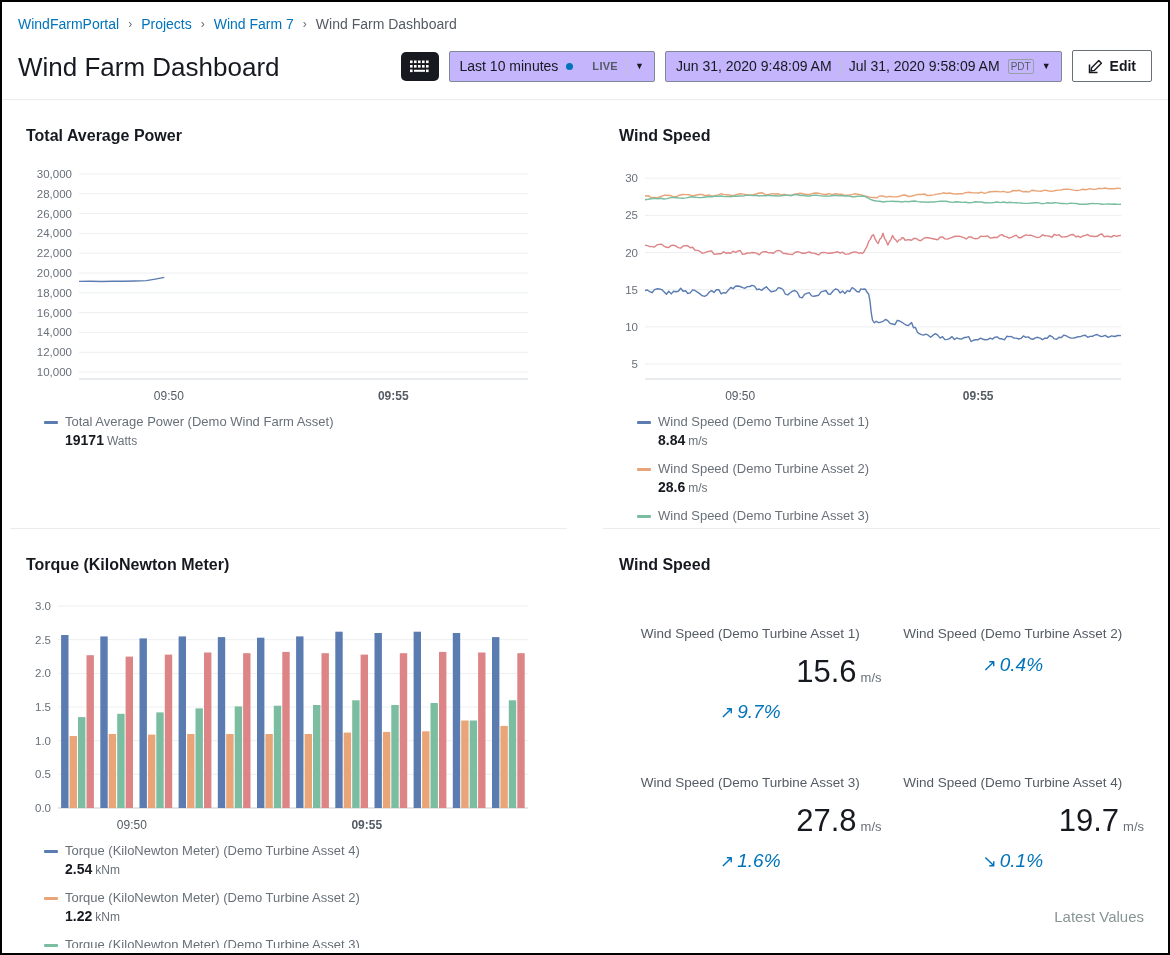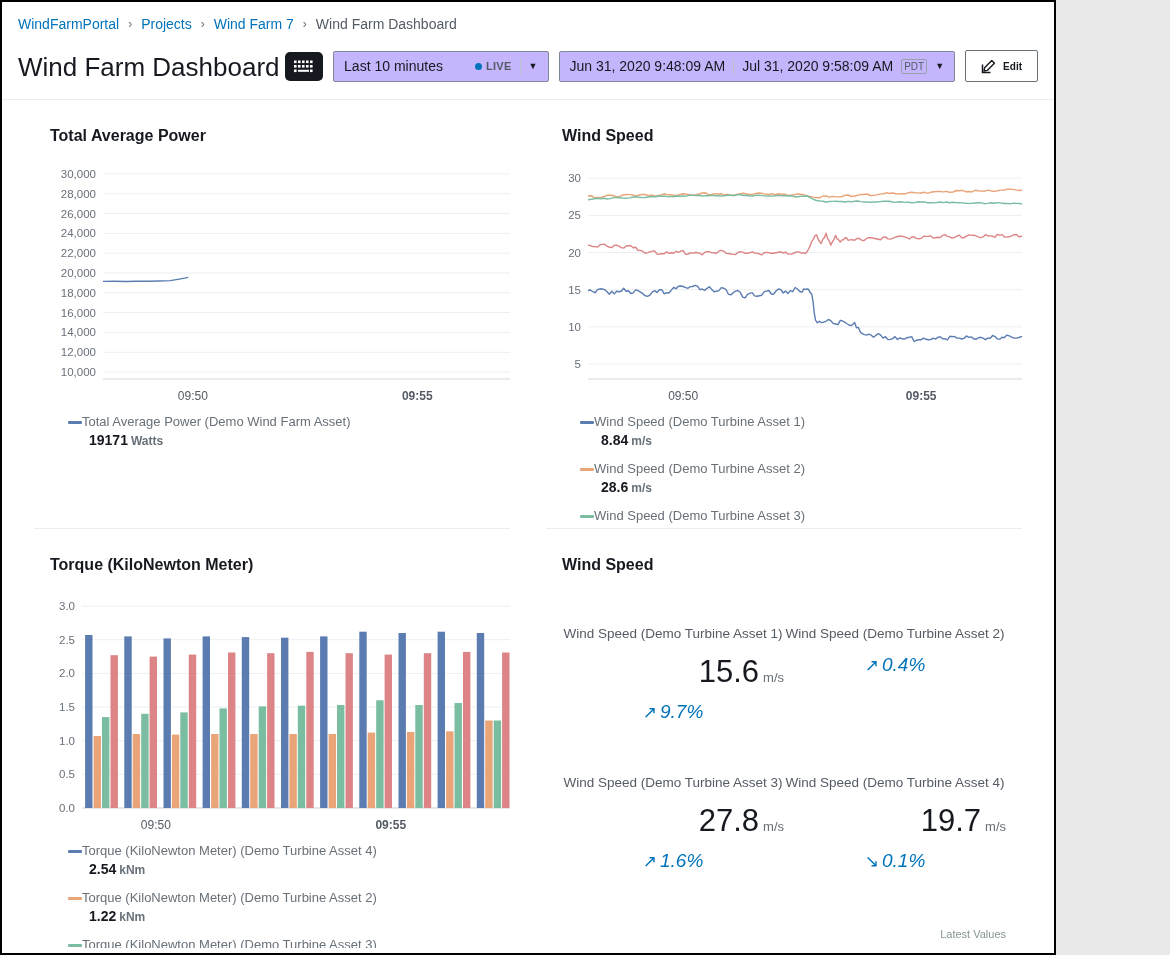--- a/index.html
+++ b/index.html
@@ -1,62 +1,62 @@
 <!DOCTYPE html>
 <html><head>
 <meta charset="utf-8">
 <style>
   * { box-sizing: border-box; }
   html,body { margin:0; padding:0; background:#e9e9e9; }
   body { font-family:"Liberation Sans","DejaVu Sans",sans-serif; color:#16191f; }
-  .page { width:1056px; height:955px; border:2px solid #000; background:#fff; overflow:hidden; }
+  .page { width:1170px; height:955px; border:2px solid #000; background:#fff; overflow:hidden; }
 
   
   .breadcrumb { display:flex; align-items:center; gap:9px; padding:14px 16px 8px; font-size:14px; }
   .bc-link { color:#0073bb; text-decoration:none; cursor:pointer; }
   .bc-sep { color:#687078; font-size:12px; }
   .bc-current { color:#545b64; }
 
   
   .header { display:flex; align-items:flex-start; justify-content:space-between; padding:8px 16px 16px; border-bottom:1px solid #eaeded; }
   h1 { font-size:26px; font-weight:400; margin:4px 0 0; }
   .controls { display:flex; align-items:center; gap:10px; margin-top:2px; }
   .kbd-btn { background:#16191f; border:none; border-radius:5px; width:38px; height:29px; display:flex; align-items:center; justify-content:center; cursor:pointer; }
   .select { display:inline-flex; align-items:center; gap:8px; height:31px; border:1px solid #7d8998; border-radius:2px; background:#c4b5fd; padding:0 10px; font-size:14px; color:#16191f; cursor:pointer; }
   .vdiv { width:1px; height:17px; background:#bcc4cc; }
   .caret { font-size:9px; color:#16191f; line-height:1; }
-  .live { display:inline-flex; align-items:center; gap:4px;margin-left:24px; }
+  .live { display:inline-flex; align-items:center; gap:19px; }
   .live .dot { width:7px; height:7px; border-radius:50%; background:#0073bb; }
   .live-label { font-size:11px; font-weight:700; color:#545b64; letter-spacing:.3px; }
   .tz { font-size:10px; color:#545b64; border:1px solid #95a0a9; border-radius:2px; padding:1px 2px; }
-  .edit-btn { display:inline-flex; align-items:center; gap:7px; height:32px; border:1px solid #687078; border-radius:2px; background:#fff; font-size:10px; font-weight:700; color:#16191f; padding:0 15px; cursor:pointer; font-family:inherit; }
-
-  
-  .grid { display:grid; grid-template-columns:1fr 1fr; column-gap:36px; row-gap:13px; padding:0 32px; margin-top:13px; }
+  .edit-btn { display:inline-flex; align-items:center; gap:7px; height:32px; border:1px solid #687078; border-radius:2px; background:#fff; font-size:14px; font-weight:700; color:#16191f; padding:0 15px; cursor:pointer; font-family:inherit; }
+
+  
+  .grid { display:grid; grid-template-columns:1fr 1fr; column-gap:36px; row-gap:13px; padding:0 8px; margin-top:13px; }
   .panel { background:#fff; padding:14px 16px; }
   .row1 { height:416px; overflow:hidden; border-bottom:1px solid #eaeded; }
   .row2 { height:406px; overflow:hidden; position:relative; }
   .panel h2 { font-size:16px; font-weight:700; margin:0 0 12px; }
 
   
   .legend { margin-top:4px; padding-left:18px; }
   .lg-entry { margin-bottom:9px; }
-  .lg-l1 { display:flex; align-items:center; gap:0; font-size:13px; color:#687078; line-height:18px; }
+  .lg-l1 { display:flex; align-items:center; gap:7px; font-size:13px; color:#687078; line-height:18px; }
   .lg-dash { width:14px; height:3px; border-radius:1px; flex:none; }
   .lg-l2 { margin-left:21px; font-size:14px; color:#16191f; font-weight:700; line-height:19px; }
-  .lg-unit { font-size:12px; color:#687078; font-weight:700; margin-left:3px; }
+  .lg-unit { font-size:12px; color:#687078; font-weight:400; margin-left:3px; }
 
   
   .kpi-grid { display:grid; grid-template-columns:1fr 1fr; row-gap:52px; margin-top:52px; text-align:center; }
   .kpi-label { font-size:13.5px; color:#545b64; margin-bottom:13px; }
   .kpi-value { font-size:31px; color:#16191f; font-weight:500;text-align:right; }
   .kpi-unit { font-size:13px; color:#687078; margin-left:4px; font-weight:400; }
   .kpi-trend { margin-top:11px; font-size:19px; color:#0073bb;font-style:italic; }
   .kpi-trend .arrow { margin-right:3px; font-size:17px; }
-  .latest { position:absolute; right:16px; bottom:8px; font-size:11px; color:#879596; }
+  .latest { position:absolute; right:16px; bottom:23px; font-size:15px; color:#879596; }
 
   .chart svg { display:block; }
 </style>
 </head>
 <body>
 
 <div class="page">
 
   <nav class="breadcrumb" id="breadcrumb">
       <a class="bc-link">WindFarmPortal</a>

